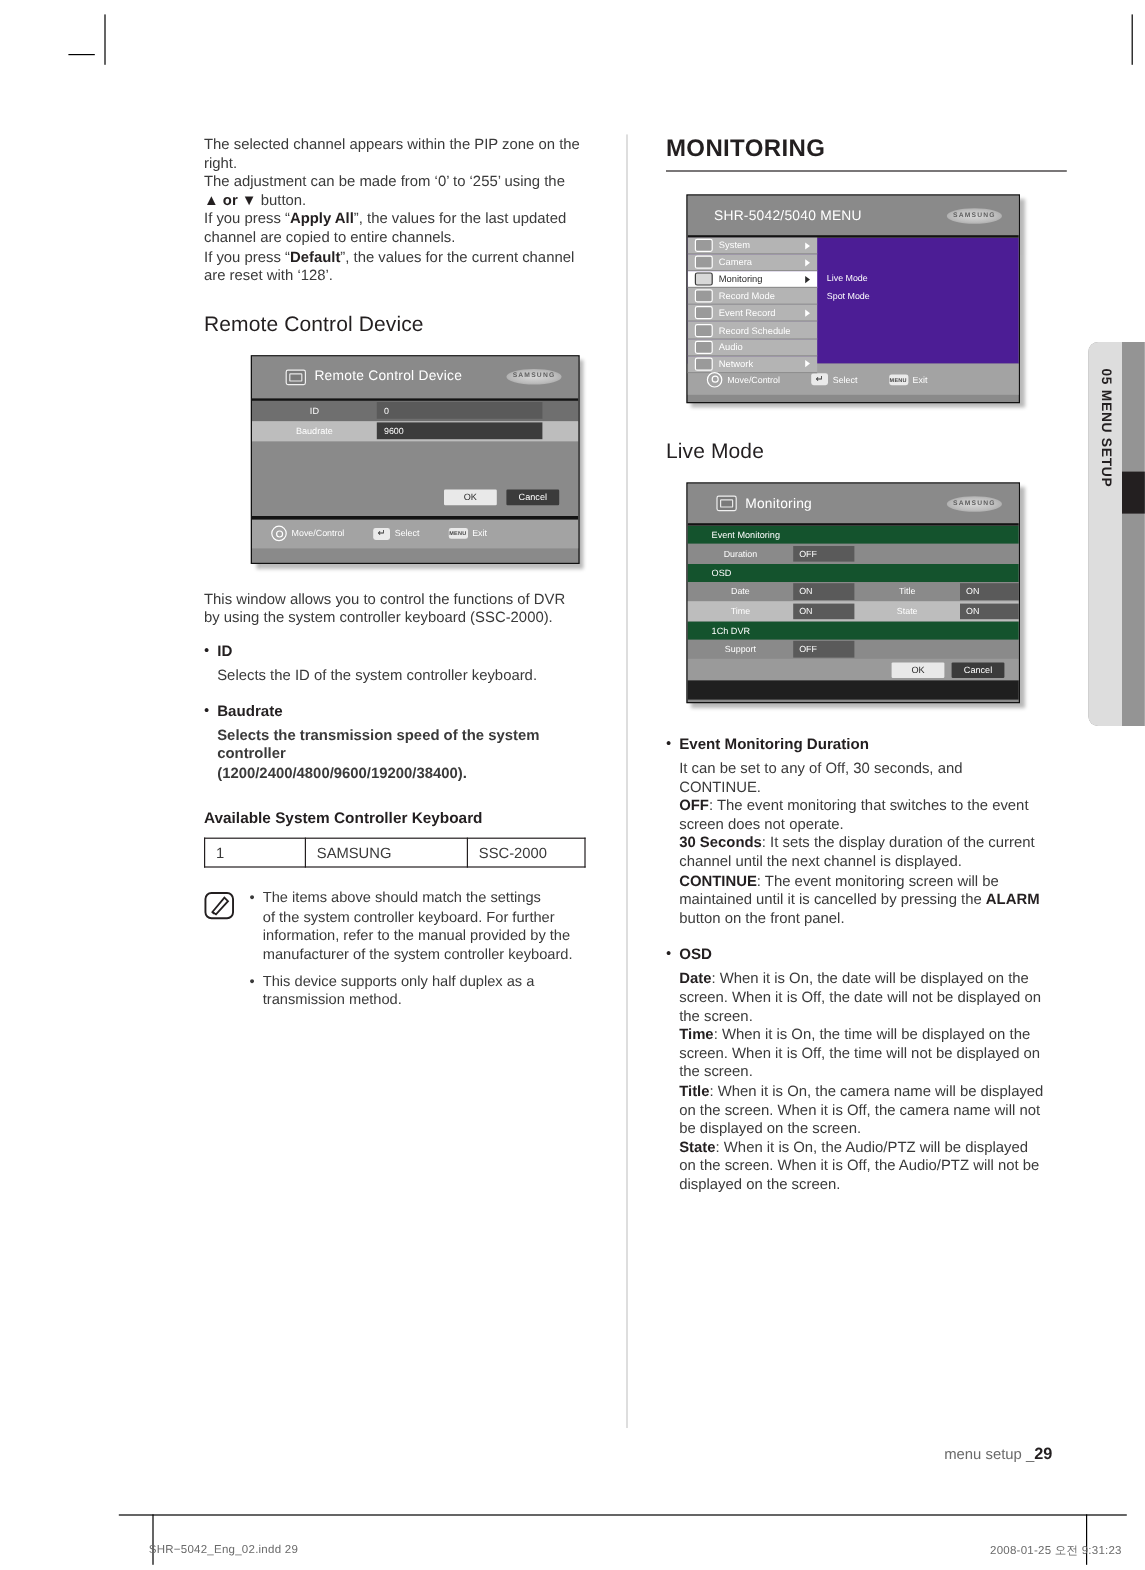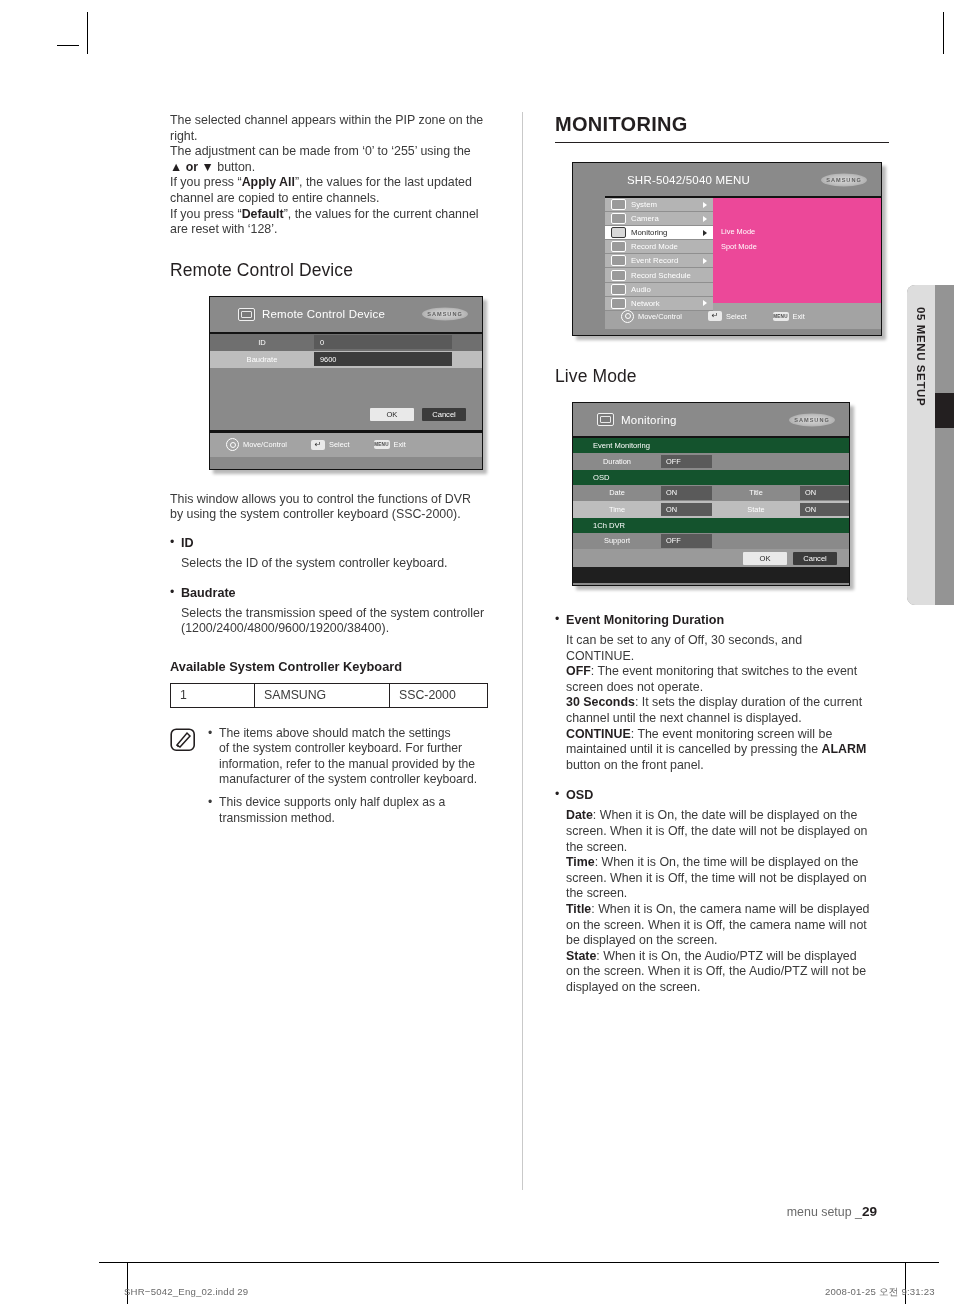--- a/index.html
+++ b/index.html
@@ -209,21 +209,21 @@
     display: inline-block; text-align: center;
     font-size: 7.6px; color: #fff; padding: 2px 0; width: 44px;
     border-radius: 1px;
   }
   .btn-ok { background: #e9e9e9; color: #2a2a2a; }
   .btn-cancel { background: #3b3b3b; color: #fff; }
 
   
   #menu-window { width: 276px; height: 172px; }
   #menu-window .osd-titlebar { height: 33px; padding-left: 22px; }
-  .menu-main { display: flex; background: #ec4899; height: 105px; }
+  .menu-main { display: flex; background: #4c1d95; height: 105px; }
   .menu-list { width: 108px; flex: none; }
   .menu-item {
     height: 13.1px; display: flex; align-items: center;
     background: #b4b4b4; color: #ffffff; font-size: 7.8px;
     border-bottom: 1px solid #8f8f8f; padding-left: 6px;
     position: relative;
   }
   .menu-item.selected { background: #ffffff; color: #2a2a2a; }
   .mi-icon {
     width: 13px; height: 9px; flex: none; margin-right: 5px;
@@ -404,21 +404,21 @@
       <div class="bullet-body">
         <div class="bullet-head">ID</div>
         <p class="body-text bullet-indent" style="margin-top:5px;">Selects the ID of the system controller keyboard.</p>
       </div>
     </div>
 
     <div class="bullet-row" style="margin-top:13px;">
       <div class="bullet-dot">•</div>
       <div class="bullet-body">
         <div class="bullet-head">Baudrate</div>
-        <p class="body-text bullet-indent" style="margin-top:5px;">
+        <p class="body-text bullet-indent" style="margin-top:5px;font-weight:bold;">
           <span>Selects the transmission speed of the system controller</span><br>
           <span>(1200/2400/4800/9600/19200/38400).</span>
         </p>
       </div>
     </div>
 
     <h4 class="minor-title" style="margin-top:22px;">Available System Controller Keyboard</h4>
 
     <table class="kbd-table">
       <tbody>
@@ -457,21 +457,21 @@
         </div>
       </div>
     </div>
   </div>
 
   <div class="col-right">
 
     <h2 class="section-title">MONITORING</h2>
     <hr class="rule">
 
-    <div class="osd" id="menu-window" style="margin:19px 0 0 17px;padding-left:32px;">
+    <div class="osd" id="menu-window" style="margin:19px 0 0 17px;">
       <div class="osd-titlebar">
         <span class="osd-title-text">SHR-5042/5040 MENU</span>
         <span class="samsung-logo">SAMSUNG</span>
       </div>
       <div class="menu-main">
         <div class="menu-list">
           <div class="menu-item">
             <span class="mi-icon"></span>
             <span>System</span>
             <span class="mi-arrow"></span>

